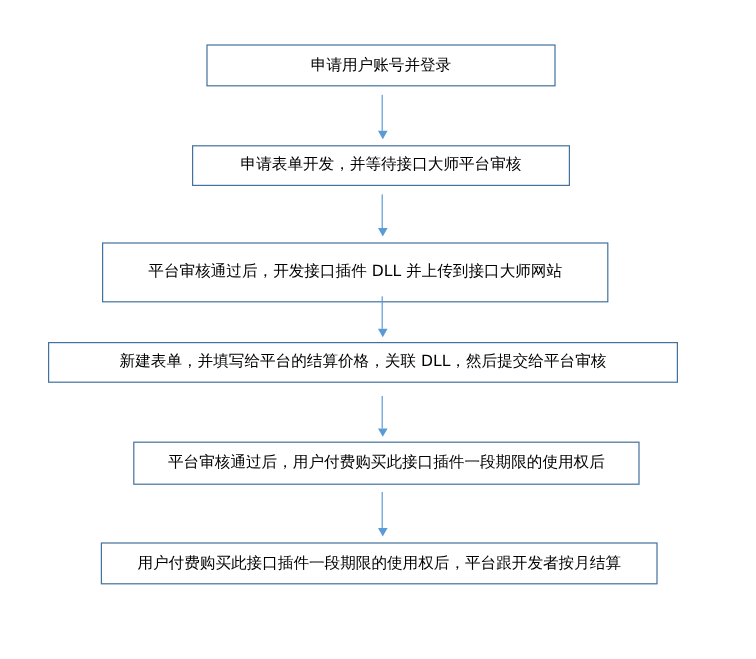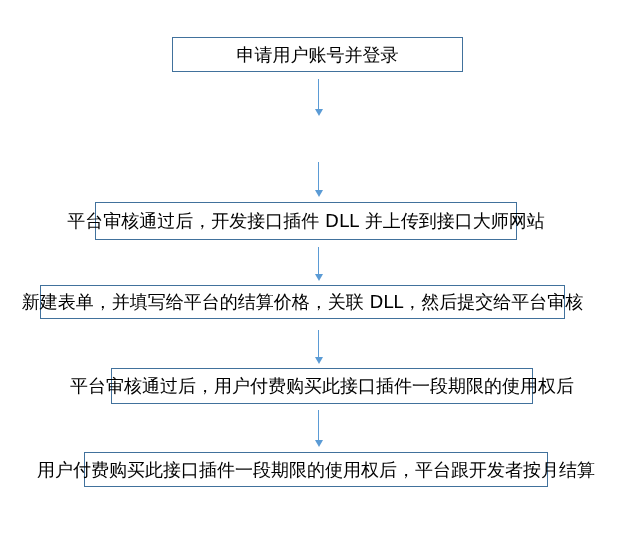--- a/index.html
+++ b/index.html
@@ -23,21 +23,21 @@
   }
   .node {
     position: absolute;
     box-sizing: border-box;
     border: 1.5px solid var(--node-border);
     background: #ffffff;
     display: flex;
     align-items: center;
     justify-content: center;
     text-align: center;
-    font-size: 18px;
+    font-size: 13px;
     color: var(--text-color);
     line-height: 1.2;
     white-space: nowrap;
   }
   .arrow {
     position: absolute;
     width: 9px;
     display: flex;
     flex-direction: column;
     align-items: center;
@@ -50,21 +50,21 @@
   .arrow .head {
     width: 0;
     height: 0;
     border-left: 4.5px solid transparent;
     border-right: 4.5px solid transparent;
     border-top: 7px solid var(--arrow-color);
   }
   
   #node-0 { left: 172px; top: 37px;  width: 291px; height: 35px; }
   #node-1 { left: 160px; top: 121px; width: 315px; height: 34px; }
-  #node-2 { left: 95px; top: 202px; width: 422px; height: 38px; }
+  #node-2 { left: 85px; top: 202px; width: 422px; height: 50px; }
   #node-3 { left: 40px;  top: 285px; width: 525px; height: 34px; }
   #node-4 { left: 111px; top: 368px; width: 422px; height: 36px; }
   #node-5 { left: 84px;  top: 452px; width: 464px; height: 35px; }
   #arrow-0 { left: 314px; top: 79px;  height: 37px; }
   #arrow-1 { left: 314px; top: 162px; height: 35px; }
   #arrow-2 { left: 314px; top: 247px; height: 34px; }
   #arrow-3 { left: 314px; top: 330px; height: 34px; }
   #arrow-4 { left: 314px; top: 410px; height: 37px; }
 </style>
 </head>
@@ -74,20 +74,23 @@
 
   <div class="node" id="node-0">
     <span>申请用户账号并登录</span>
   </div>
 
   <div class="arrow" id="arrow-0">
     <div class="shaft"></div>
     <div class="head"></div>
   </div>
 
+  <div class="node" id="node-1">
+    <span>申请表单开发，并等待接口大师平台审核</span>
+  </div>
 
   <div class="arrow" id="arrow-1">
     <div class="shaft"></div>
     <div class="head"></div>
   </div>
 
   <div class="node" id="node-2">
     <span>平台审核通过后，开发接口插件 DLL 并上传到接口大师网站</span>
   </div>
 

